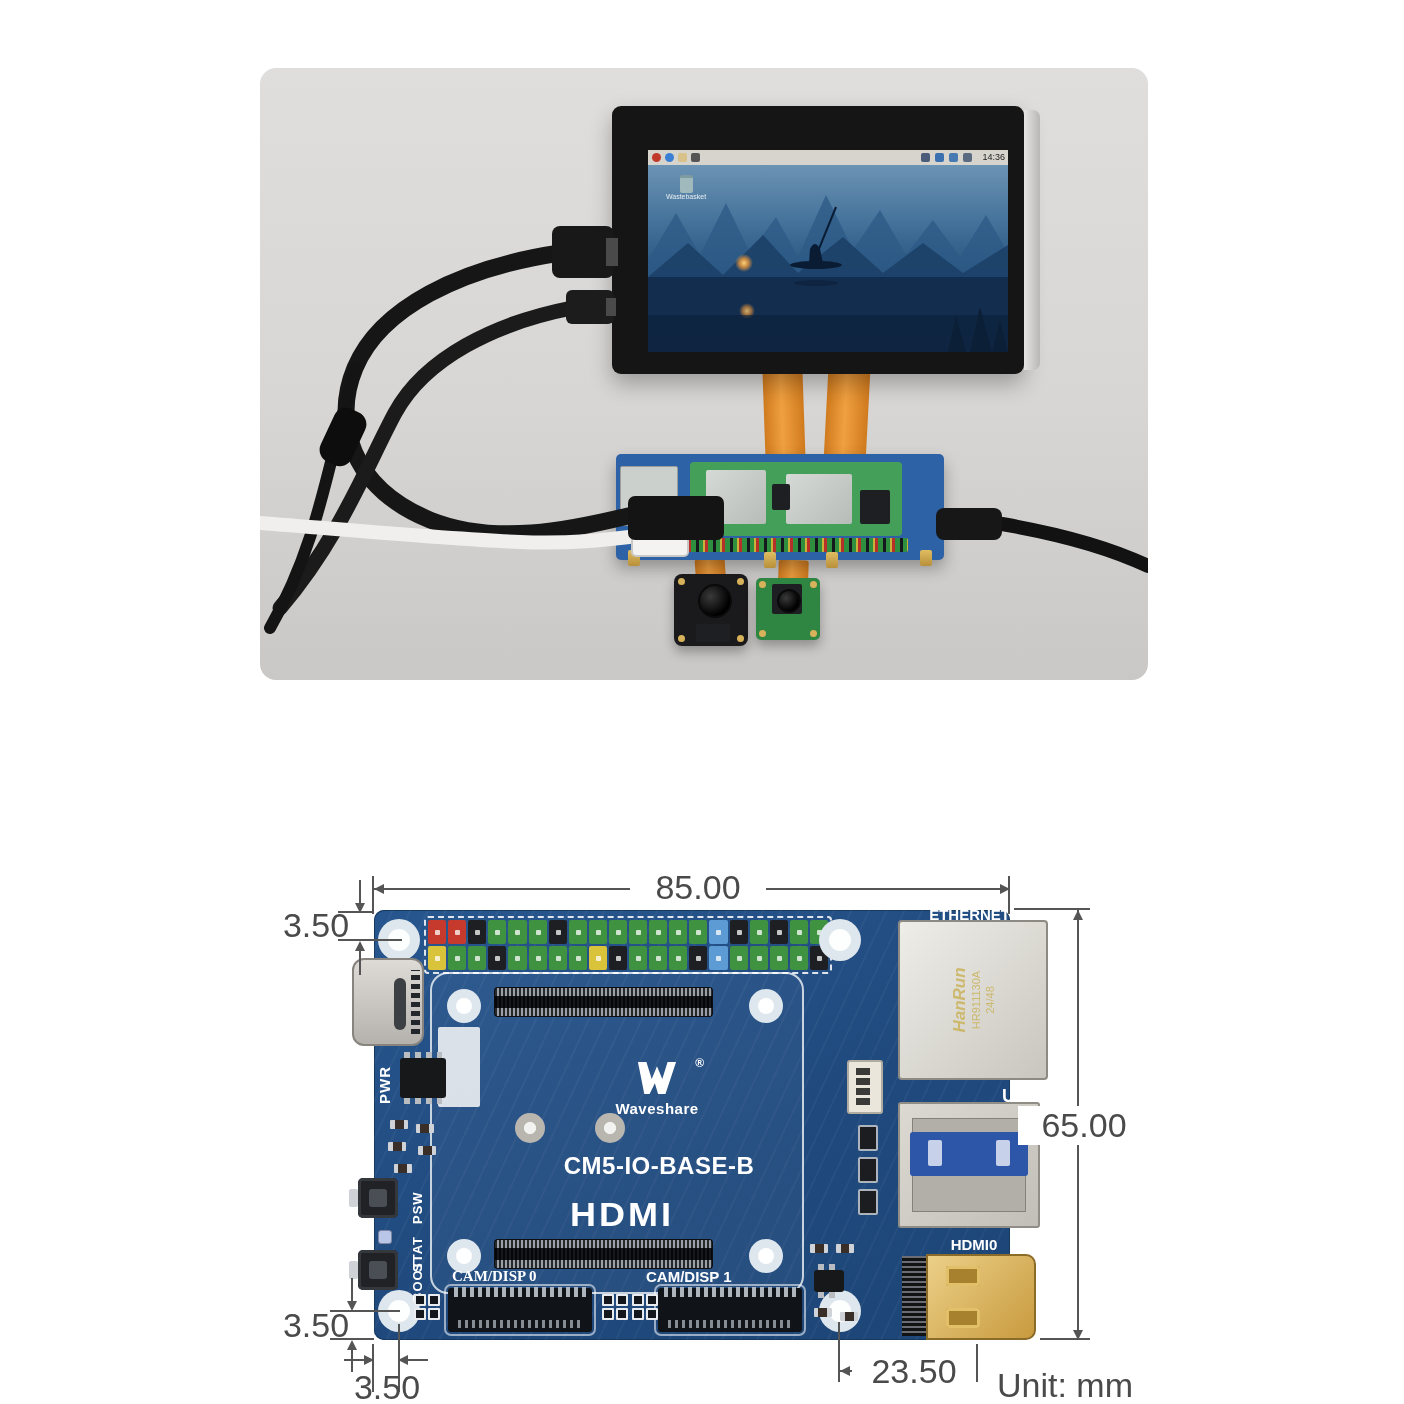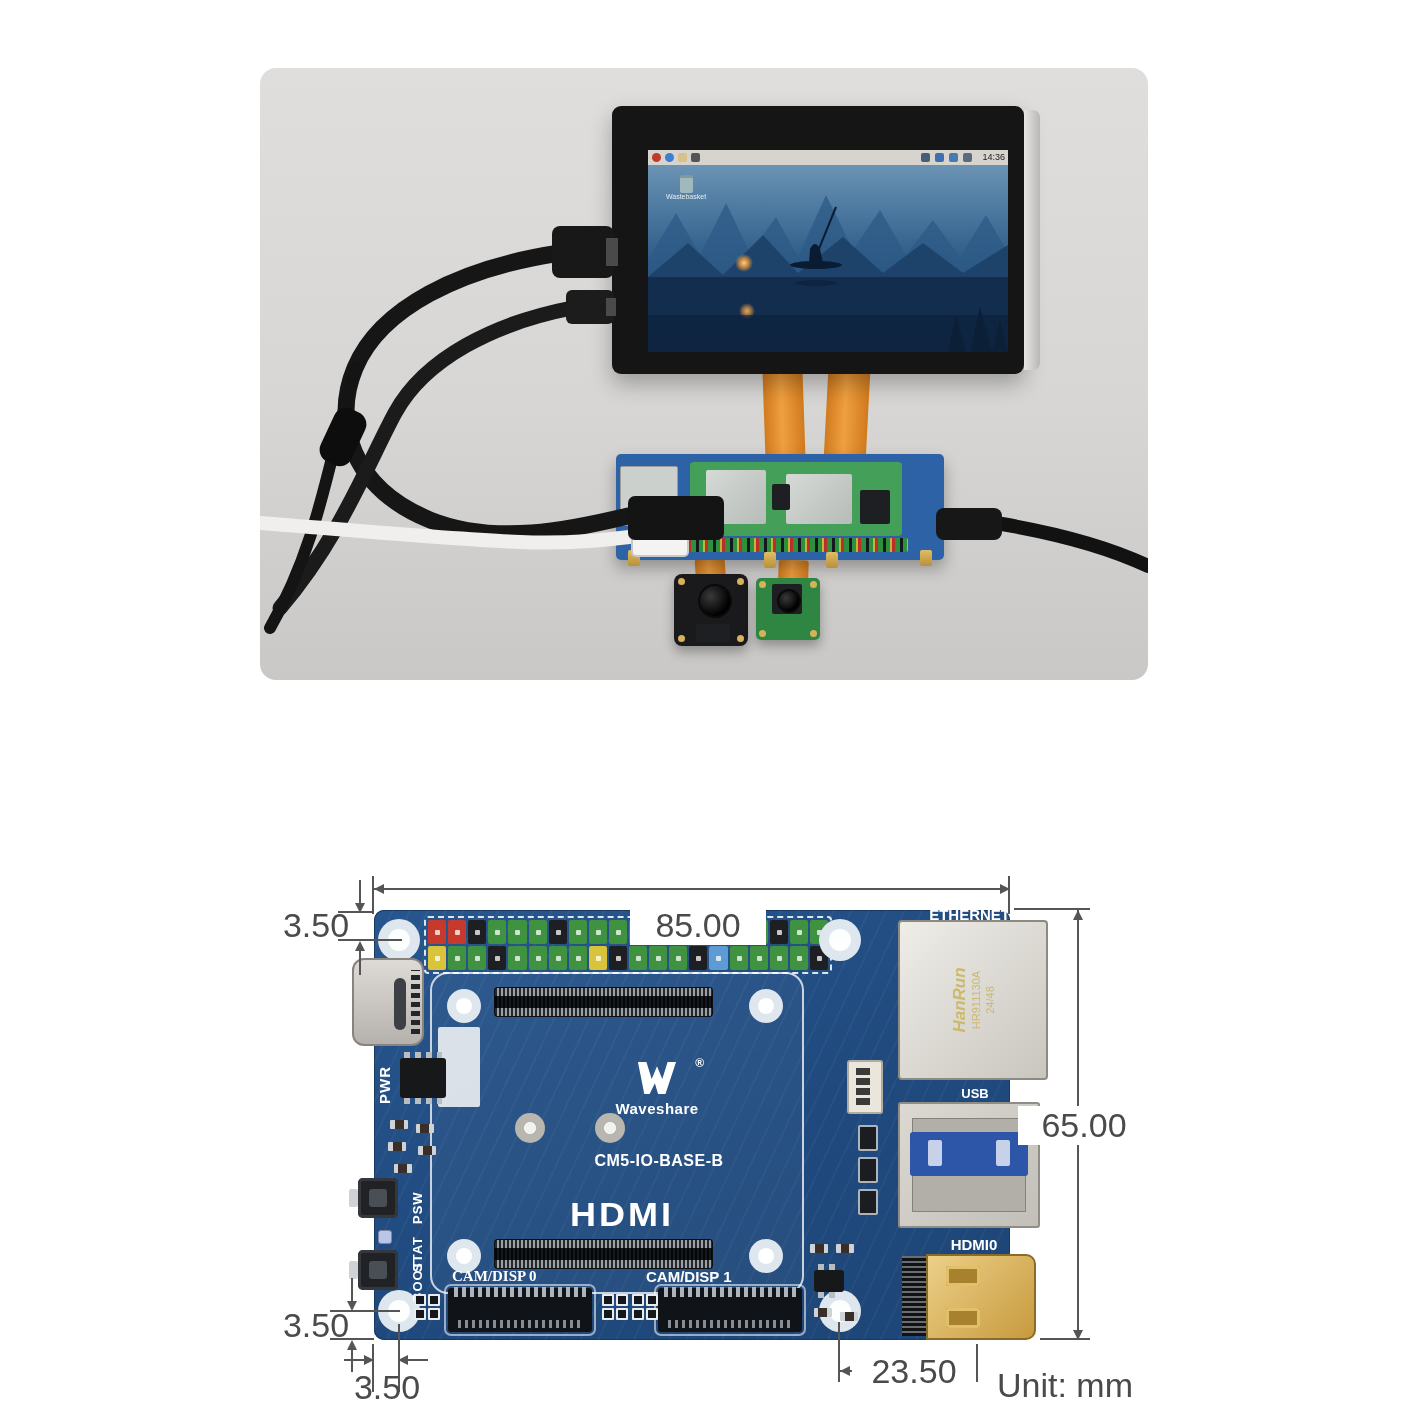--- a/index.html
+++ b/index.html
@@ -299,32 +299,32 @@
     <div class="hole" style="left:4px;top:380px;"></div>
     <div class="hole" style="left:445px;top:380px;"></div>
 
     <div class="abs" style="left:240px;top:150px;width:86px;text-align:center;">
       <svg width="44" height="36" viewBox="0 0 40 34">
         <path d="M2 2 L10 2 L15 18 L20 6 L25 18 L30 2 L38 2 L28 32 L21 32 L18 22 L13 32 L8 32 Z" fill="#fff"></path>
       </svg>
       <span class="silk" style="right:-4px;top:-4px;font-size:12px;">®</span>
       <div class="silk" style="position:static;font-size:15px;letter-spacing:.5px;">Waveshare</div>
     </div>
-    <div class="silk" style="left:170px;top:242px;width:230px;text-align:center;font-size:16px;letter-spacing:.5px;">CM5-IO-BASE-B</div>
+    <div class="silk" style="left:170px;top:242px;width:230px;text-align:center;font-size:24px;letter-spacing:.5px;">CM5-IO-BASE-B</div>
     <div class="silk" style="left:196px;top:284px;font-size:36px;letter-spacing:3px;transform:scaleY(.92);">HDMI</div>
 
     <div class="silk" style="left:524px;top:-4px;width:112px;text-align:right;font-size:15px;">ETHERNET</div>
     <div id="rj45">
       <div class="ytext">
         <div style="font-size:17px;font-weight:bold;font-style:italic;">HanRun</div>
         <div style="font-size:11px;">HR911130A</div>
         <div style="font-size:11px;">24/48</div>
       </div>
     </div>
-    <div class="silk" style="left:536px;top:176px;width:130px;text-align:center;font-size:13px;">USB</div>
+    <div class="silk" style="left:536px;top:176px;width:130px;text-align:right;font-size:18px;">USB</div>
     <div id="usbport">
       <div class="slot"></div>
       <div class="tongue">
         <i style="left:18px;"></i>
         <i style="right:18px;"></i>
       </div>
     </div>
     <div class="silk" style="left:540px;top:326px;width:120px;text-align:center;font-size:15px;">HDMI0</div>
     <div id="hdmiconn">
       <div class="comb"></div>
@@ -389,21 +389,21 @@
     <div class="chip" style="left:440px;top:360px;width:30px;height:22px;"></div>
     <div class="smd" style="left:440px;top:398px;"></div>
     <div class="smd" style="left:466px;top:402px;"></div>
   </div>
 
   <div class="dline" style="left:372px;top:876px;width:2px;height:38px;"></div>
   <div class="dline" style="left:1008px;top:876px;width:2px;height:38px;"></div>
   <div class="dline" style="left:374px;top:888px;width:636px;height:2px;"></div>
   <div class="tri l" style="left:374px;top:884px;"></div>
   <div class="tri r" style="left:1000px;top:884px;"></div>
-  <div class="dimtext onwhite" style="left:630px;top:868px;width:124px;margin-top:38px;">85.00</div>
+  <div class="dimtext onwhite" style="left:630px;top:868px;width:124px;">85.00</div>
 
   <div class="dline" style="left:338px;top:911px;width:36px;height:2px;"></div>
   <div class="dline" style="left:338px;top:939px;width:64px;height:2px;"></div>
   <div class="dline" style="left:359px;top:880px;width:2px;height:24px;"></div>
   <div class="tri d" style="left:355px;top:903px;"></div>
   <div class="tri u" style="left:355px;top:941px;"></div>
   <div class="dline" style="left:359px;top:951px;width:2px;height:24px;"></div>
   <div class="dimtext" style="left:282px;top:906px;width:68px;">3.50</div>
 
   <div class="dline" style="left:1014px;top:908px;width:76px;height:2px;"></div>

